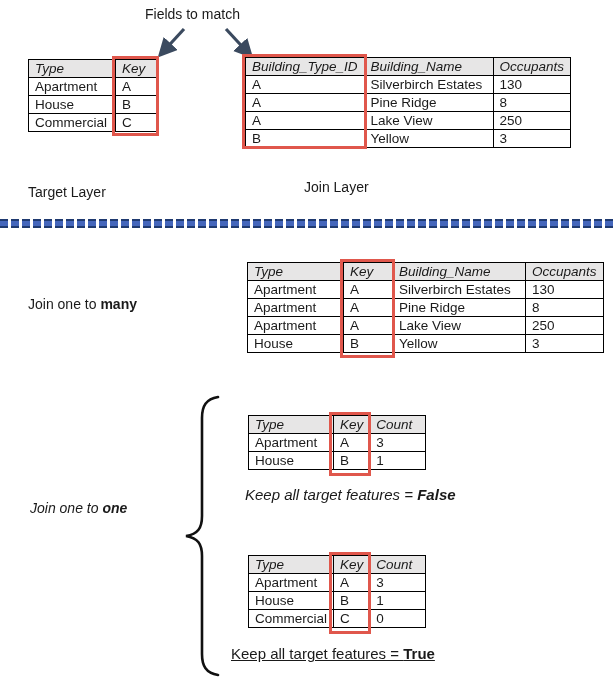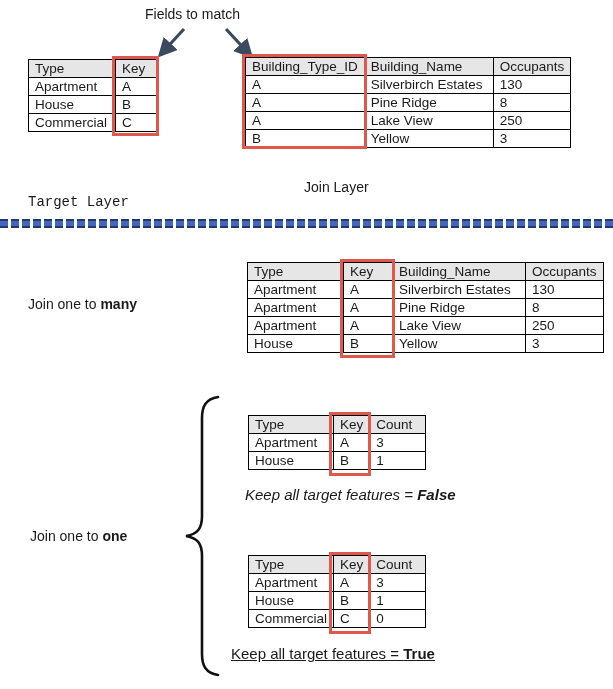--- a/index.html
+++ b/index.html
@@ -30,21 +30,21 @@
     border:1.5px solid #000;
     padding:0 6px;
     height:17px;
     line-height:17px;
     font-weight:400;
     text-align:left;
     white-space:nowrap;
     overflow:hidden;
     box-sizing:border-box;
   }
-  table.tbl th{background:var(--header-gray);}
+  table.tbl th{background:var(--header-gray);font-style:italic;}
 
   .tbl-target  th:nth-child(1){width:87px}
   .tbl-target  th:nth-child(2){width:43px}
   .tbl-join    th:nth-child(1){width:96px}
   .tbl-join    th:nth-child(2){width:129px}
   .tbl-join    th:nth-child(3){width:76px}
   .tbl-o2m     th:nth-child(1){width:96px}
   .tbl-o2m     th:nth-child(2){width:49px}
   .tbl-o2m     th:nth-child(3){width:133px}
   .tbl-o2m     th:nth-child(4){width:69px}
@@ -135,21 +135,21 @@
       </tr>
       <tr>
         <td>B</td>
         <td>Yellow</td>
         <td>3</td>
       </tr>
     </tbody>
   </table>
 <div class="red-box" style="left:242px;top:54px;width:125px;height:95px;"></div>
 
-<div class="abs lbl" style="left:28px;top:194px;font-family:Liberation Mono, monospace;">Target Layer</div>
+<div class="abs lbl" style="left:28px;top:184px;">Target Layer</div>
 <div class="abs lbl" style="left:304px;top:179px;">Join Layer</div>
 
 <div class="divider"></div>
 
 <div class="abs lbl" style="left:28px;top:268px;margin-top:28px;"><span>Join one to </span><b>many</b></div>
 
 <table class="tbl tbl-o2m abs" style="left:247px;top:262px;">
     <thead>
       <tr>
         <th>Type</th>
@@ -208,21 +208,21 @@
       <tr>
         <td>House</td>
         <td>B</td>
         <td>1</td>
       </tr>
     </tbody>
   </table>
 <div class="red-box" style="left:329px;top:412px;width:42px;height:64px;"></div>
 <div class="abs small-lbl" style="left:245px;top:486px;font-style:italic;"><span>Keep all target features = </span><b>False</b></div>
 
-<div class="abs lbl" style="left:30px;top:528px;"><span>Join one to </span><b>one</b></div>
+<div class="abs lbl" style="left:30px;top:500px;font-style:italic;"><span>Join one to </span><b>one</b></div>
 
 <table class="tbl tbl-count abs" style="left:248px;top:555px;">
     <thead>
       <tr>
         <th>Type</th>
         <th>Key</th>
         <th>Count</th>
       </tr>
     </thead>
     <tbody>

